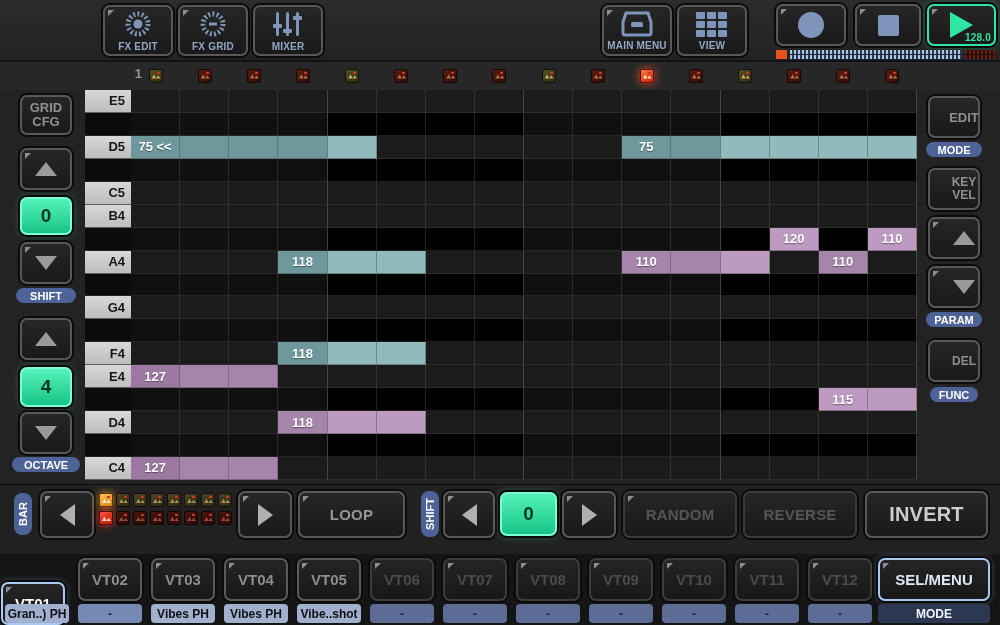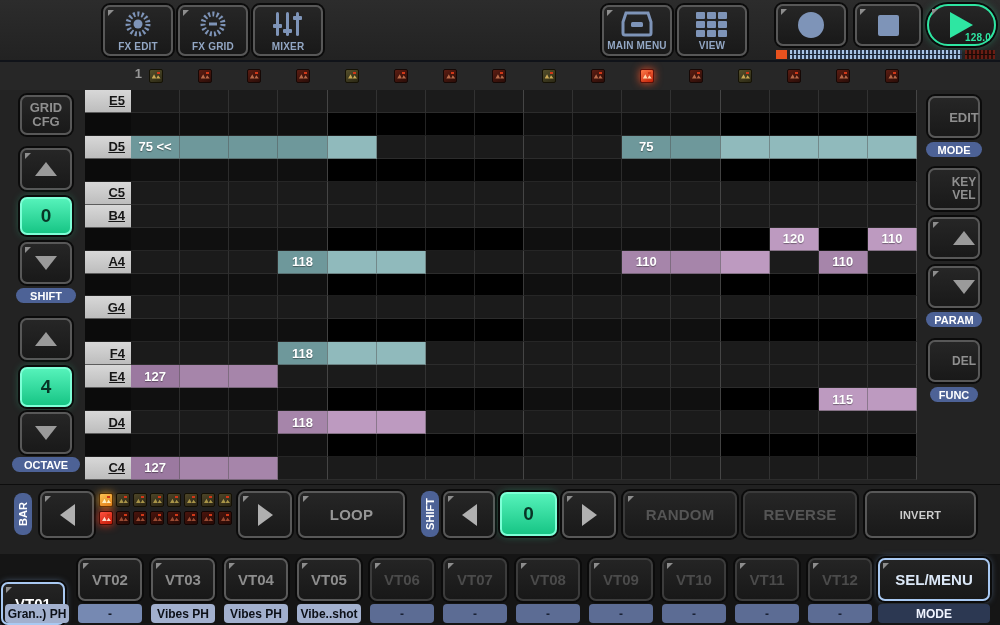--- a/index.html
+++ b/index.html
@@ -72,21 +72,21 @@
   .v-yact::before{background:#fff0c0;}
   .v-rdim{background:linear-gradient(150deg,#4a150d,#260a06);border:1px solid #120503;}
   .v-rdim::before{background:#984a32;}
   .v-ract{background:linear-gradient(150deg,#ff5240,#c41a06);border:1px solid #4a0c04;box-shadow:0 0 8px rgba(255,60,30,.85);}
   .v-ract::before{background:#ffd8c8;}
 
   
   .grid-wrap{position:absolute;left:85px;top:90px;width:832px;height:390px;display:flex;flex-direction:column;background:#060606;}
   .g-row{flex:1;display:flex;}
   .key-label{width:46px;font-size:13px;font-weight:bold;color:#161616;display:flex;align-items:center;justify-content:flex-end;
-       padding-right:6px;text-decoration:underline;}
+       padding-right:6px;}
   .key-white{background:linear-gradient(180deg,#d8d8d8,#bdbdbd);border-bottom:1px solid #5c5c5c;}
   .key-black{background:#0b0b0b;border-bottom:1px solid #222;}
   .g-cells{flex:1;display:flex;}
   .g-cell{flex:1;position:relative;border-right:1px solid rgba(78,78,78,.45);border-bottom:1px solid rgba(66,66,66,.45);
        display:flex;align-items:center;justify-content:center;}
   .g-cell.beat-edge{border-right:1px solid rgba(105,105,105,.55);}
   .bg-white-row{background:#1b1b1b;}
   .bg-dark1{background:#101010;}
   .bg-dark2{background:#000;}
   .note-lbl{color:#fff;font-size:13px;font-weight:bold;text-shadow:0 1px 1px rgba(0,0,0,.4);}
@@ -189,21 +189,21 @@
       </span>
       <span class="lbl">VIEW</span>
     </div>
 
     <div class="btn transport fold" style="left:776px;width:70px;">
       <span class="rec-circ"></span>
     </div>
     <div class="btn transport fold" style="left:855px;width:66px;">
       <span class="stop-sq"></span>
     </div>
-    <div class="btn transport fold play-btn" style="left:927px;width:69px;border-radius:21px;">
+    <div class="btn transport fold play-btn" style="left:927px;width:69px;">
       <span class="play-tri"></span>
       <span class="tempo">128.0</span>
     </div>
 
     <div class="meter">
       <span class="meter-start"></span>
       <span class="meter-fill" id="meter-fill" style="width: 172px;"></span>
       <span class="meter-empty"></span>
     </div>
   </div>
@@ -744,21 +744,21 @@
   </div>
   <div class="btn fold" style="left:562px;top:491px;width:54px;height:47px;">
     <span class="tri-right"></span>
   </div>
   <div class="btn dim" style="left:743px;top:491px;width:114px;height:47px;font-size:15px;">
     <span>REVERSE</span>
   </div>
   <div class="btn fold dim" style="left:623px;top:491px;width:114px;height:47px;font-size:15px;">
     <span>RANDOM</span>
   </div>
-  <div class="btn bright" style="left:865px;top:491px;width:111px;height:47px;font-size:11px;text-align:center;">
+  <div class="btn bright" style="left:865px;top:491px;width:123px;height:47px;font-size:20px;text-align:center;">
     <span>INVERT</span>
   </div>
 
   <div class="tabs-strip"></div>
   <div id="tabs">
       <div class="tab fold sel" style="left: 1px; margin-top: 24px;">VT01</div>
       <div class="tpill p-light" style="left: 5px;">Gran..) PH</div>
       <div class="tab fold" style="left: 78px;">VT02</div>
       <div class="tpill p-medium" style="left: 78px;">-</div>
       <div class="tab fold" style="left: 151px;">VT03</div>

